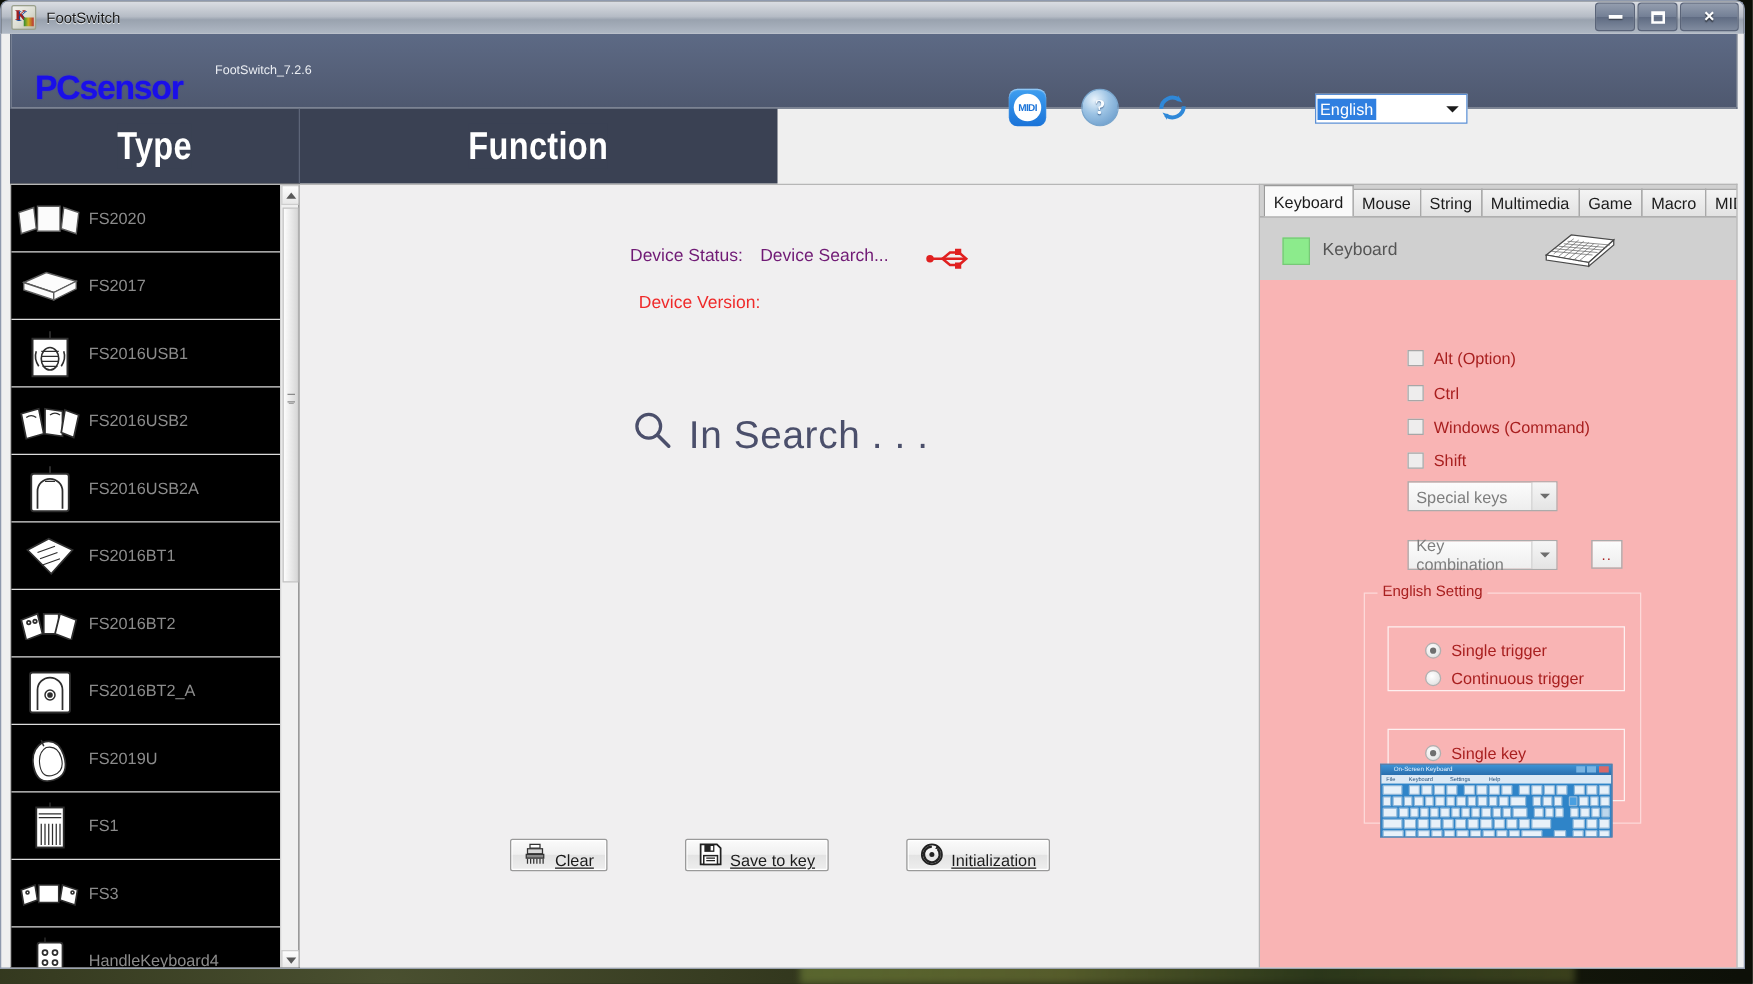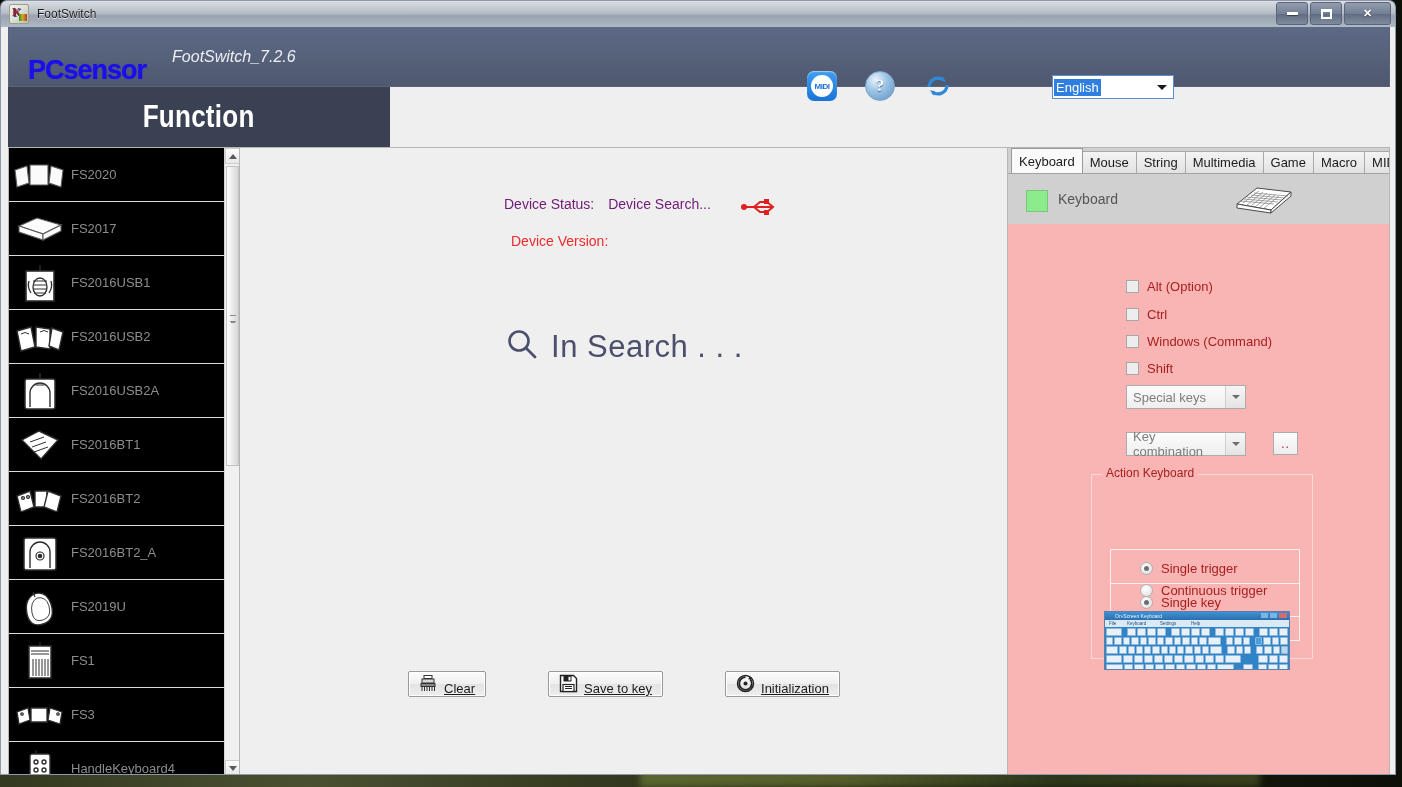--- a/index.html
+++ b/index.html
@@ -79,21 +79,21 @@
     display:flex;align-items:center;
   }
   .logo{
     margin-left:19px;
     font:bold 27px "Liberation Sans",sans-serif;
     color:#1a0fe8;letter-spacing:-1px;
     text-shadow:0 0 1px #2a1ff0;
     margin-top:28px;
   }
   .logo .pc{font-family:"Liberation Sans",sans-serif;}
-  .prodname{margin-left:26px;font-size:16px;color:#eceff4;font-style:italic;}
+  .prodname{margin-left:26px;font-size:10px;color:#eceff4;}
   .hdr-icons{position:absolute;left:806px;top:44px;display:flex;align-items:center;gap:26px;}
   .icon-btn{width:32px;height:32px;position:relative;cursor:pointer;}
   .midi-ic{
     width:30px;height:30px;border-radius:7px;
     background:linear-gradient(180deg,#3f9ff0 0%,#1a73d8 100%);
     display:flex;align-items:center;justify-content:center;
     box-shadow:inset 0 1px 1px rgba(255,255,255,.5);
   }
   .midi-ic span{
     width:22px;height:22px;border-radius:50%;background:#fff;
@@ -350,20 +350,23 @@
         </div>
       </div>
     </div>
 
     <div class="lang-select">
       <span class="val">English</span>
       <span class="arrow"></span>
     </div>
 
     <div class="colheads">
+      <div class="colhead-wrap ch-type">
+        <div class="colhead">Type</div>
+      </div>
       <div class="colhead-wrap ch-func">
         <div class="colhead">Function</div>
       </div>
     </div>
 
     <div class="typepanel">
       <div class="typelist">
 
         <div class="type-item">
           <div class="ic">
@@ -688,23 +691,23 @@
           <div class="cmb" style="left:118px;top:208px;width:120px;">
             <span class="cv">Key combination</span>
             <span class="cb">
                 <i></i>
               </span>
           </div>
 
           <div class="dotsbtn" style="left:265px;top:208px;">..</div>
 
           <div class="groupbox" style="left:83px;top:250px;width:222px;height:185px;">
-            <span class="gb-title">Action Keyboard</span>
-
-            <div class="subbox" style="left:18px;top:26px;width:190px;height:68px;margin-top:48px;">
+            <span class="gb-title">English Setting</span>
+
+            <div class="subbox" style="left:18px;top:26px;width:190px;height:52px;">
               <div class="rad-row" style="left:29px;top:11px;">
                 <span class="radio on"></span>
                 <span class="rad-lbl">Single trigger</span>
               </div>
               <div class="rad-row" style="left:29px;top:33px;">
                 <span class="radio"></span>
                 <span class="rad-lbl">Continuous trigger</span>
               </div>
             </div>
 

